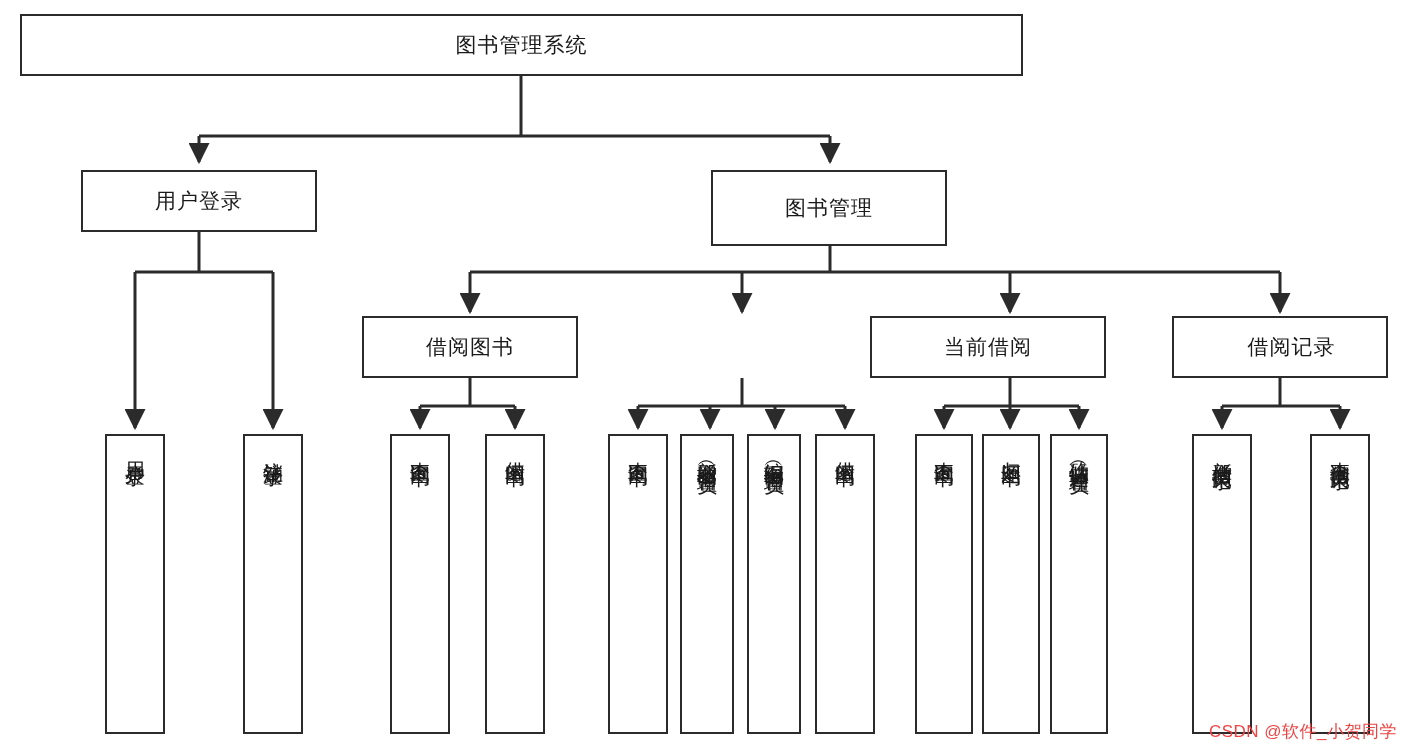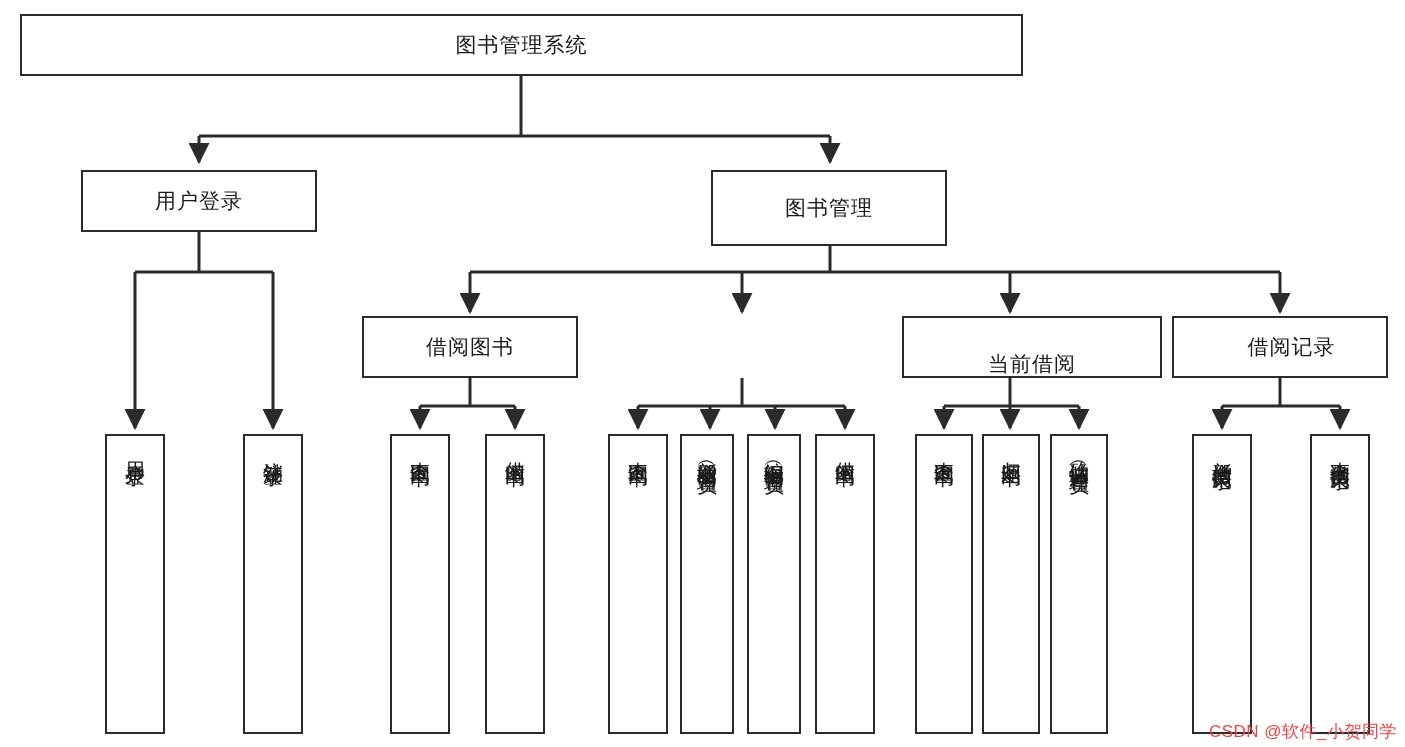--- a/index.html
+++ b/index.html
@@ -129,21 +129,21 @@
   <div class="node horiz" style="left:81px; top:170px; width:236px; height:62px;">
     <span class="nlabel">用户登录</span>
   </div>
   <div class="node horiz" style="left:711px; top:170px; width:236px; height:76px;">
     <span class="nlabel">图书管理</span>
   </div>
 
   <div class="node horiz" style="left:362px; top:316px; width:216px; height:62px;">
     <span class="nlabel">借阅图书</span>
   </div>
-  <div class="node horiz" style="left:902px; top:316px; width:260px; height:62px;align-items:flex-end;">
+  <div class="node horiz" style="left:870px; top:316px; width:236px; height:62px;">
     <span class="nlabel">当前借阅</span>
   </div>
   <div class="node horiz" style="left:1172px; top:316px; width:216px; height:62px;padding-left:23px;">
     <span class="nlabel">借阅记录</span>
   </div>
 
   <div class="node vert" style="left:105px; top:434px; width:60px; height:300px;">
     <span class="nlabel">用户登录</span>
   </div>
   <div class="node vert" style="left:243px; top:434px; width:60px; height:300px;">

